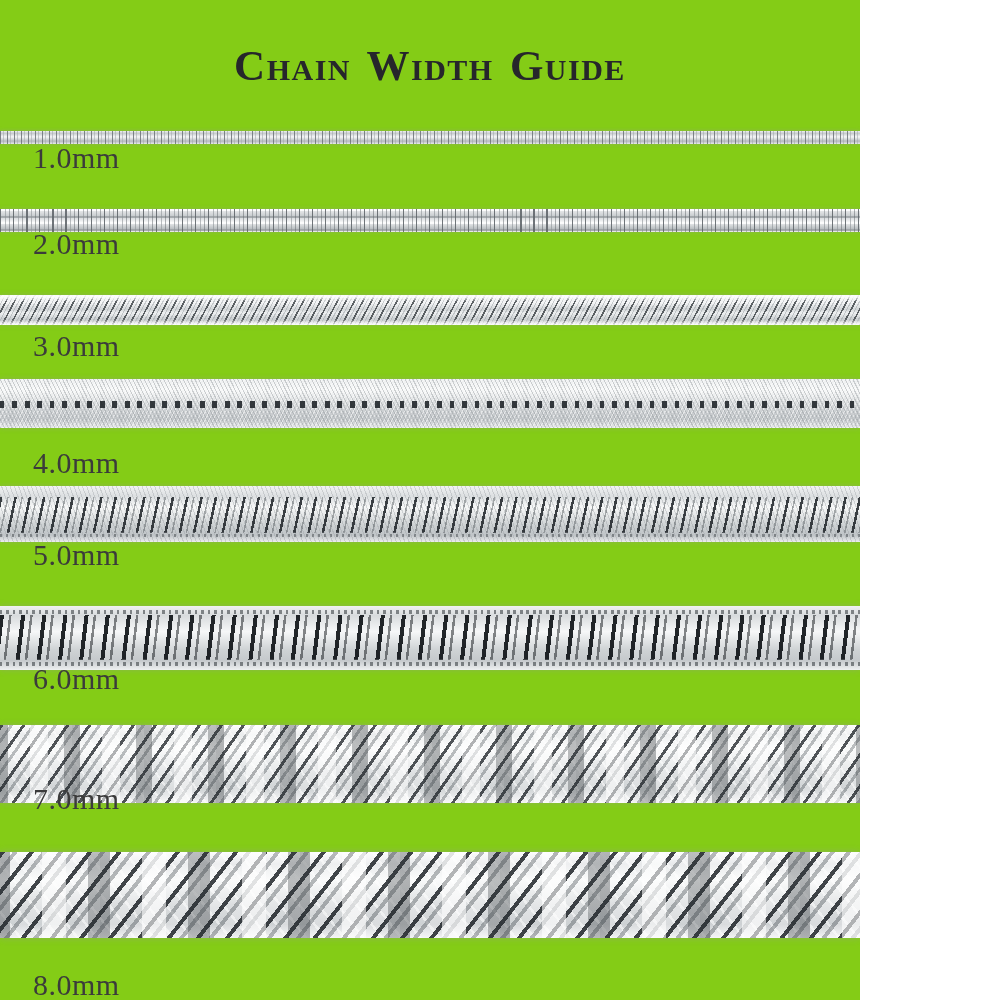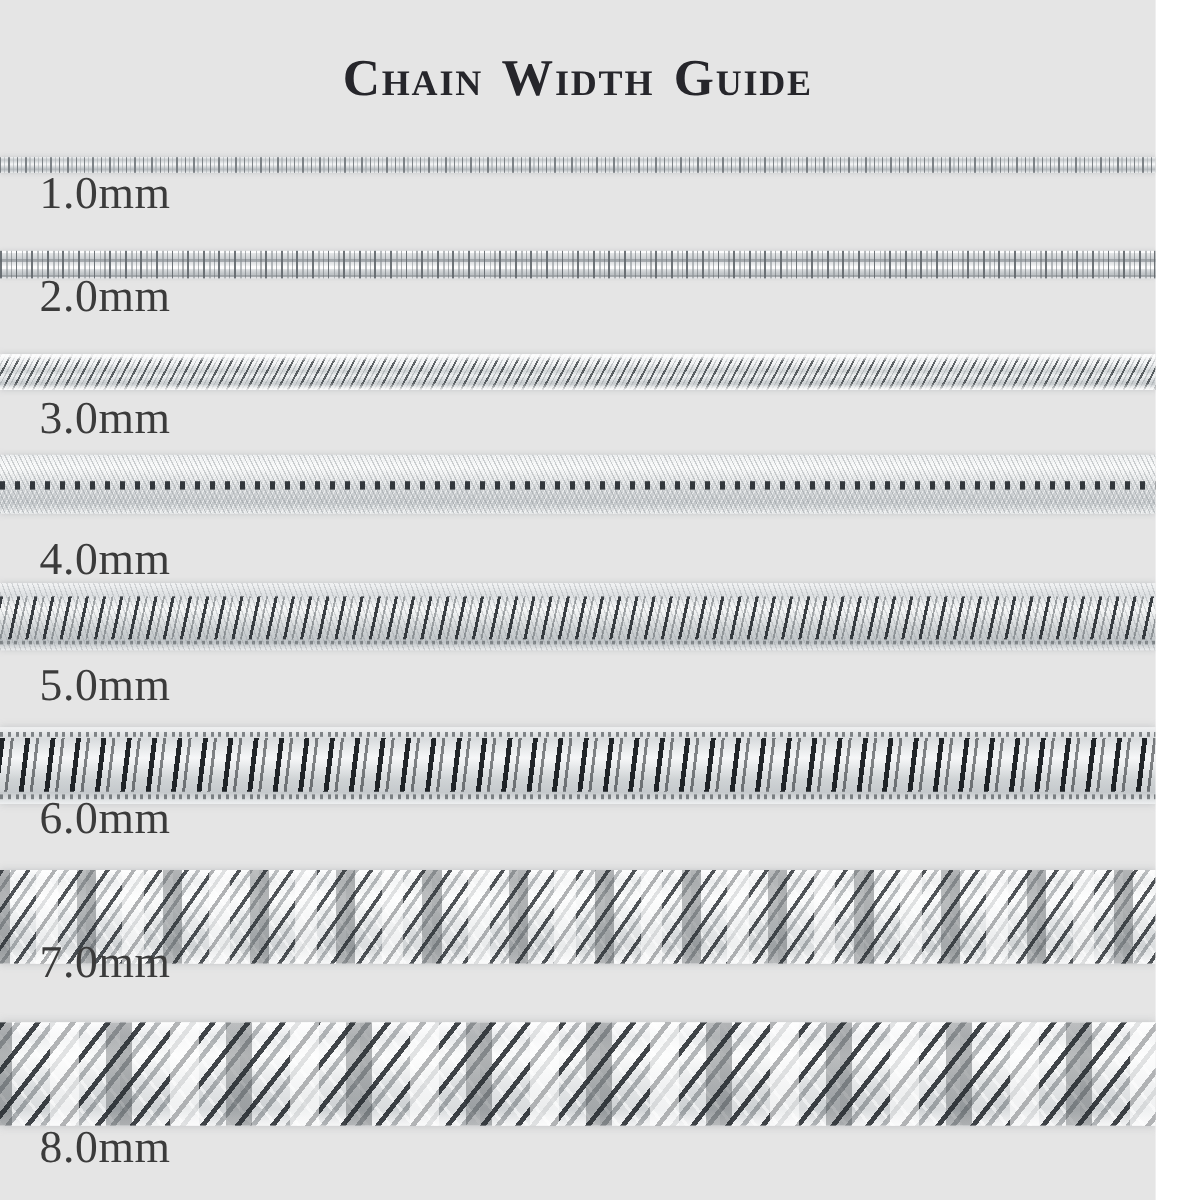--- a/index.html
+++ b/index.html
@@ -1,36 +1,36 @@
 <!DOCTYPE html>
 <html><head>
 <meta charset="utf-8">
 <style>
   html,body{margin:0;padding:0;background:#ffffff;}
   .stage{
     position:relative;
-    width:963px;height:1000px;
-    background:#e5e5e5;
+    width:860px;height:1000px;
+    background:#84cc16;
     overflow:hidden;
     font-family:"Liberation Serif","DejaVu Serif",serif;
   }
   .title{
     position:absolute;top:12px;left:0;width:100%;
     text-align:center;
     font-size:43px;
     font-variant:small-caps;
     letter-spacing:1.5px;
     word-spacing:4px;
     color:#26262b;
     font-weight:600;
   }
   .chain{position:absolute;left:0;right:0;}
   .size-label{
     position:absolute;left:33px;
-    font-size:38px;line-height:1.1;
+    font-size:30px;line-height:1.1;
     color:#3b3b3b;
     letter-spacing:0.5px;
   }
 
   
   .c1{top:131px;height:13px;
     background:
       repeating-linear-gradient(90deg, rgba(108,114,119,0.85) 0 1.2px, rgba(255,255,255,0) 1.2px 3.5px, rgba(160,166,170,0.55) 3.5px 4.5px, rgba(255,255,255,0) 4.5px 7px),
       linear-gradient(180deg,#eef0f1 0%,#c7cbce 18%,#f6f7f8 45%,#b6bbbf 78%,#e9ebec 100%);
     box-shadow:0 0 4px rgba(150,155,160,0.45);
@@ -100,21 +100,21 @@
   .c8{top:852px;height:86px;
     background:
       repeating-linear-gradient(90deg, rgba(40,46,50,0.35) 0 10px, rgba(255,255,255,0) 10px 42px, rgba(255,255,255,0.6) 42px 66px, rgba(255,255,255,0) 66px 88px, rgba(40,46,50,0.3) 88px 100px),
       repeating-linear-gradient(128deg, rgba(20,25,30,0.8) 0 4px, rgba(255,255,255,0.15) 4px 10px, rgba(100,106,110,0.45) 10px 14px, rgba(255,255,255,0.35) 14px 23px),
       repeating-linear-gradient(52deg, rgba(255,255,255,0.5) 0 2.5px, rgba(255,255,255,0) 2.5px 15px),
       linear-gradient(180deg,#fcfcfd 0%,#e4e6e8 14%,#f8f9f9 32%,#d5d8da 62%,#c5c9cc 84%,#f0f1f2 100%);
     box-shadow:0 0 7px rgba(150,155,160,0.45);
   }
 
   .l1{top:141px;} .l2{top:227px;text-align:center;} .l3{top:329px;text-align:right;} .l4{top:446px;}
-  .l5{top:538px;margin-top:13px;} .l6{top:662px;} .l7{top:782px;} .l8{top:936px;}
+  .l5{top:538px;} .l6{top:662px;} .l7{top:782px;} .l8{top:968px;}
 </style>
 </head>
 <body>
 
 <div class="stage">
 
   <h1 class="title">Chain Width Guide</h1>
 
   <div class="row">
     <div class="chain c1"></div>

